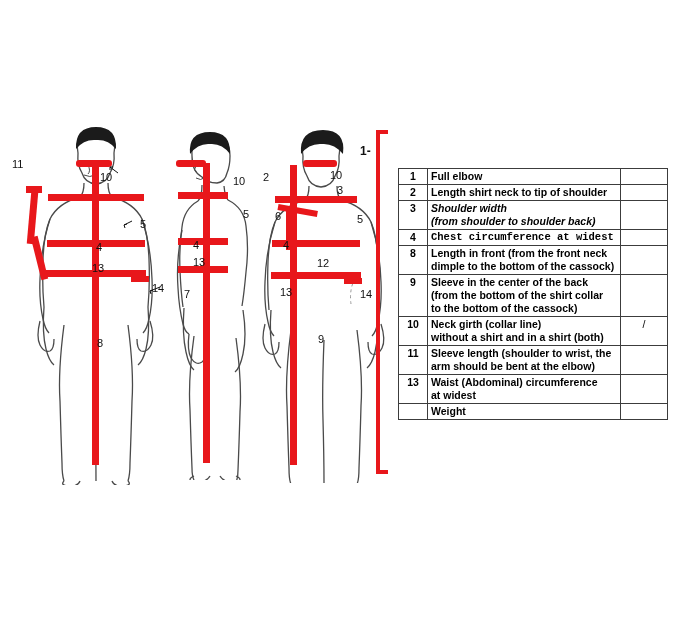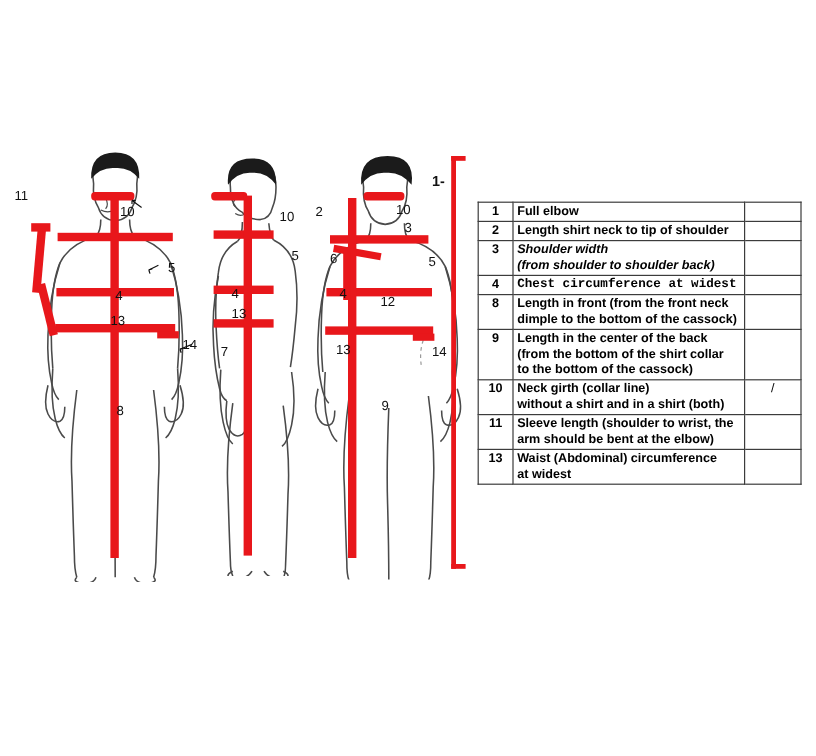--- a/index.html
+++ b/index.html
@@ -170,21 +170,21 @@
     <div class="redline" style="left:290px;top:165px;width:7px;height:300px;"></div>
     <div class="redline" style="left:286px;top:210px;width:6px;height:40px;"></div>
     <div class="redline" style="left:344px;top:278px;width:18px;height:6px;"></div>
 
     <div class="lbl" style="left:263px;top:171px;">2</div>
     <div class="lbl" style="left:330px;top:169px;">10</div>
     <div class="lbl" style="left:337px;top:184px;">3</div>
     <div class="lbl" style="left:275px;top:210px;">6</div>
     <div class="lbl" style="left:357px;top:213px;">5</div>
     <div class="lbl" style="left:283px;top:239px;">4</div>
-    <div class="lbl" style="left:317px;top:246px;">12</div>
+    <div class="lbl" style="left:317px;top:257px;">12</div>
     <div class="lbl" style="left:280px;top:286px;">13</div>
     <div class="lbl" style="left:360px;top:288px;">14</div>
     <div class="lbl" style="left:318px;top:333px;">9</div>
   </div>
 
   <div class="bracket" style="left:376px;top:130px;width:14px;height:344px;">
     <div class="v"></div>
     <div class="h" style="top:0;"></div>
     <div class="h" style="bottom:0;"></div>
   </div>
@@ -215,21 +215,21 @@
             <td class="val"></td>
           </tr>
           <tr>
             <td class="num">8</td>
             <td class="desc" style="white-space: pre-line;">Length in front (from the front neck
 dimple to the bottom of the cassock)</td>
             <td class="val"></td>
           </tr>
           <tr>
             <td class="num">9</td>
-            <td class="desc" style="white-space: pre-line;">Length in the center of the back
+            <td class="desc" style="white-space: pre-line;">Sleeve in the center of the back
 (from the bottom of the shirt collar
 to the bottom of the cassock)</td>
             <td class="val"></td>
           </tr>
           <tr>
             <td class="num">10</td>
             <td class="desc" style="white-space: pre-line;">Neck girth (collar line)
 without a shirt and in a shirt (both)</td>
             <td class="val">/</td>
           </tr>
@@ -238,17 +238,22 @@
             <td class="desc" style="white-space: pre-line;">Sleeve length (shoulder to wrist, the
 arm should be bent at the elbow)</td>
             <td class="val"></td>
           </tr>
           <tr>
             <td class="num">13</td>
             <td class="desc" style="white-space: pre-line;">Waist (Abdominal) circumference
 at widest</td>
             <td class="val"></td>
           </tr>
+          <tr>
+            <td class="num"></td>
+            <td class="desc" style="white-space: pre-line;">Weight</td>
+            <td class="val"></td>
+          </tr>
         </tbody>
     </table>
   </div>
 
 </div>
 
 </body></html>

